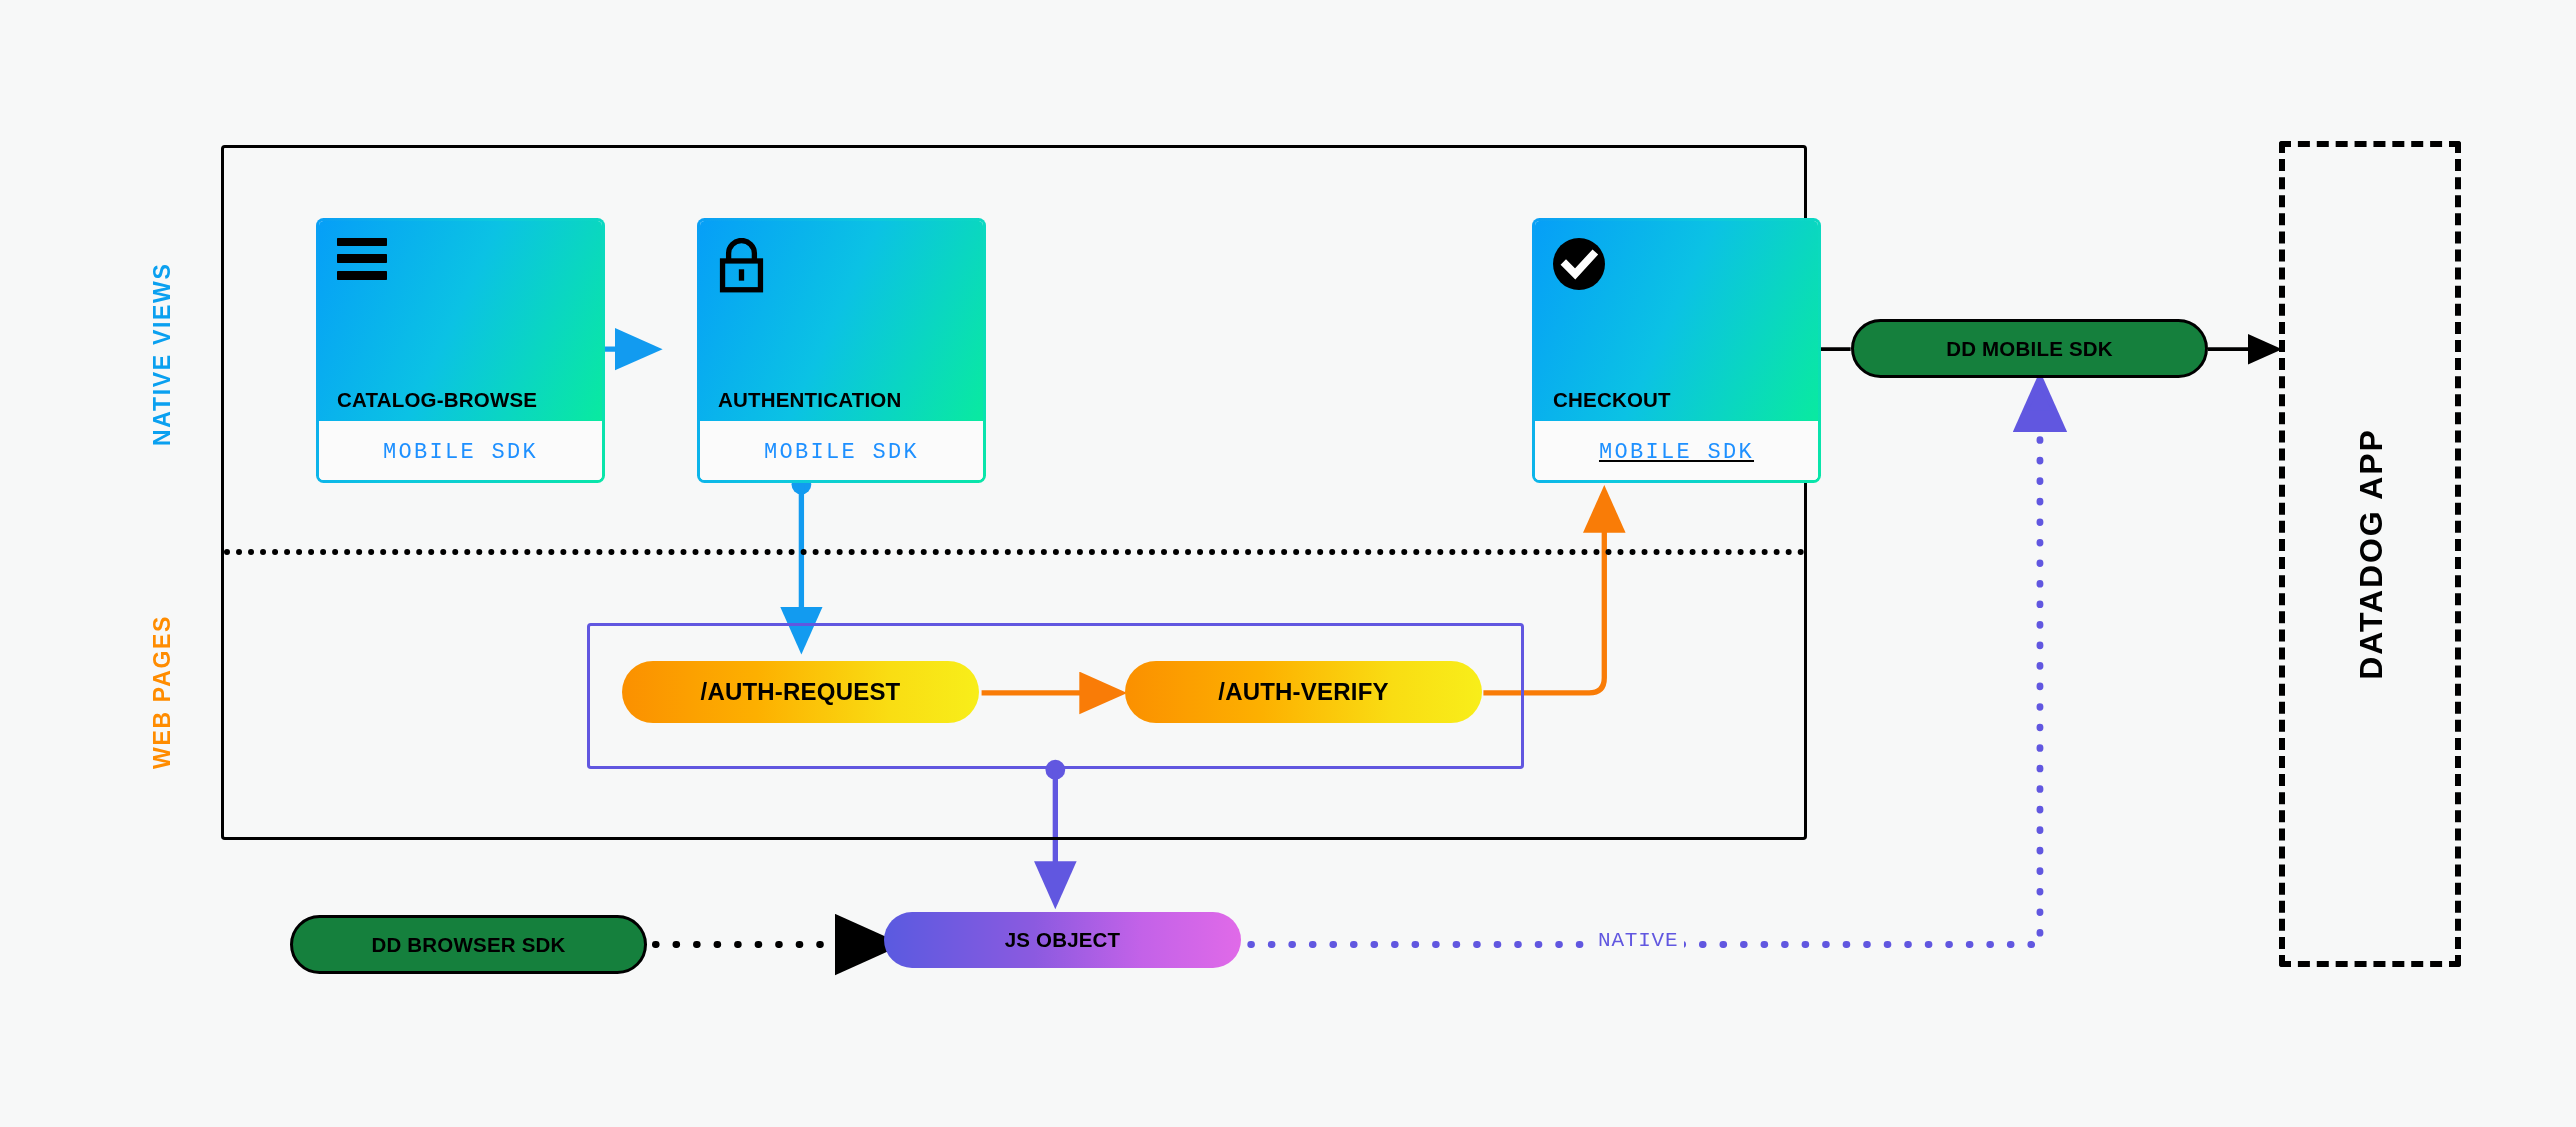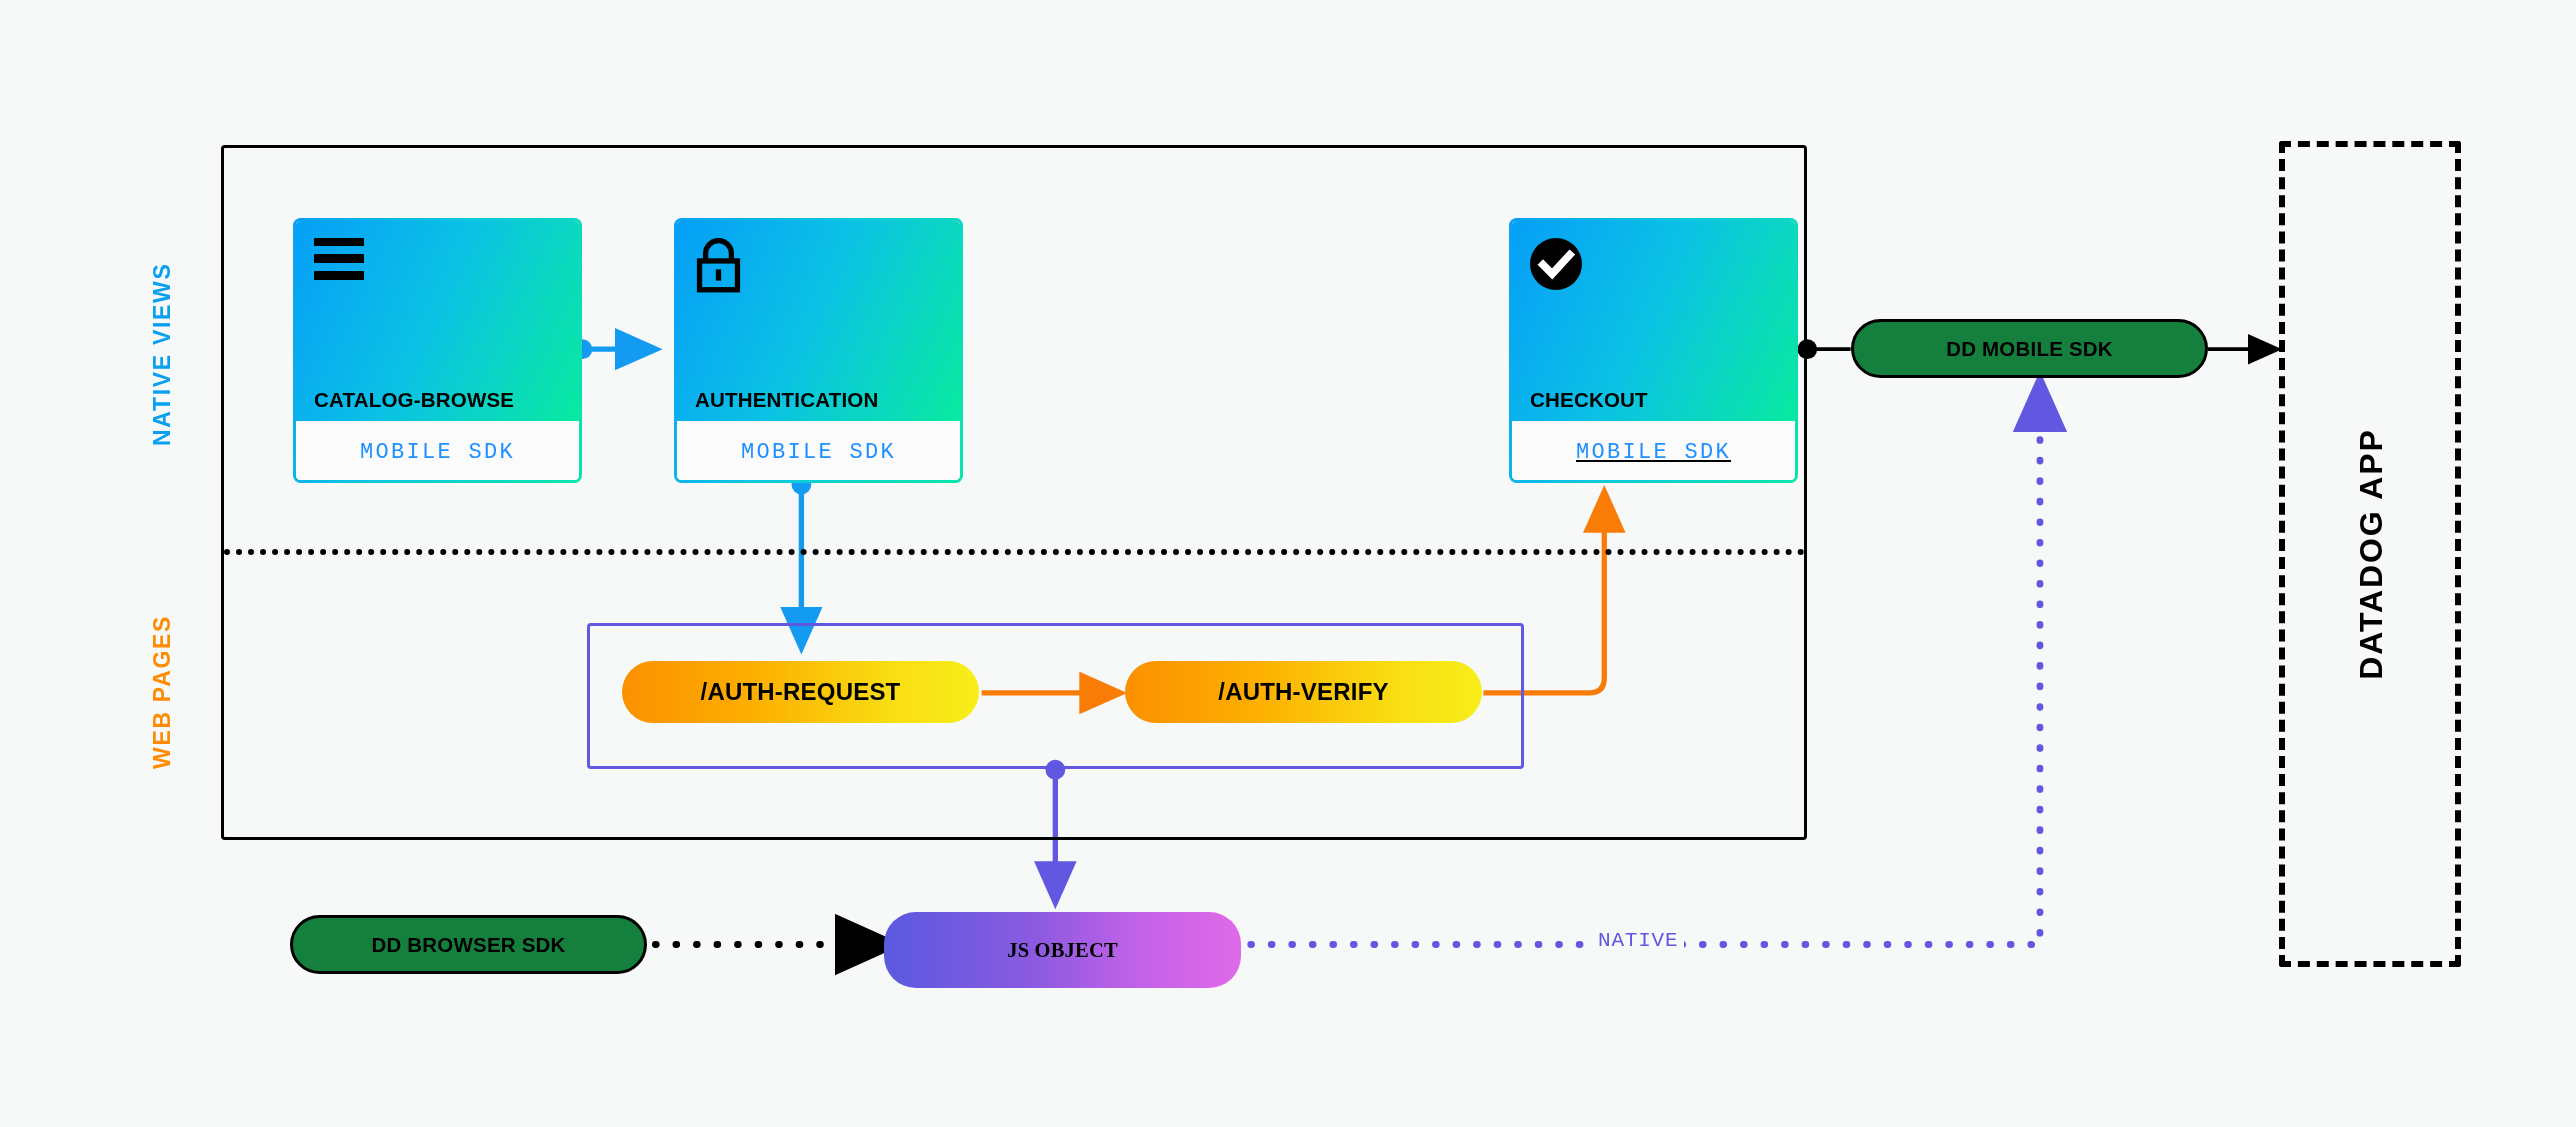--- a/index.html
+++ b/index.html
@@ -71,20 +71,21 @@
     position: absolute;
     width: 289px;
     height: 265px;
     border-radius: 7.6px;
     box-sizing: border-box;
     border: 3px solid transparent;
     background:
       linear-gradient(#fbfbfb, #fbfbfb) padding-box,
       linear-gradient(110deg, #0a9ff5 0%, #0ec7e0 45%, #09e6a8 100%) border-box;
     overflow: hidden;
+    margin-left: 23px;
   }
   .view-card-top {
     position: relative;
     height: 200px;
     background: linear-gradient(115deg, #069ff7 0%, #0bc2e4 48%, #09eaa0 100%);
     padding: 16.7px 18px 0 18px;
     box-sizing: border-box;
   }
   .view-card-title {
     position: absolute;
@@ -166,31 +167,30 @@
     box-sizing: border-box;
   }
   #pill-dd-mobile-sdk { left: 1851px; top: 319px; width: 357px; }
   #pill-dd-browser-sdk { left: 290px; top: 915px; width: 357px; }
 
   #pill-js-object {
     position: absolute;
     left: 884px;
     top: 912px;
     width: 357px;
-    height: 76px;
+    height: 56px;
     border-radius: 32px;
     background: linear-gradient(90deg, #5a5ae0 0%, #8b5ae0 42%, #c362e8 72%, #e06ae8 100%);
     display: flex;
     align-items: center;
     justify-content: center;
     font-size: 20.5px;
     font-weight: bold;
     color: #000;
     letter-spacing: 0.2px;
-    font-family: Liberation Serif, serif;
   }
 
   
   #datadog-app-box {
     position: absolute;
     left: 2279px;
     top: 141px;
     width: 182px;
     height: 826px;
     border: 6.8px dashed #000;

